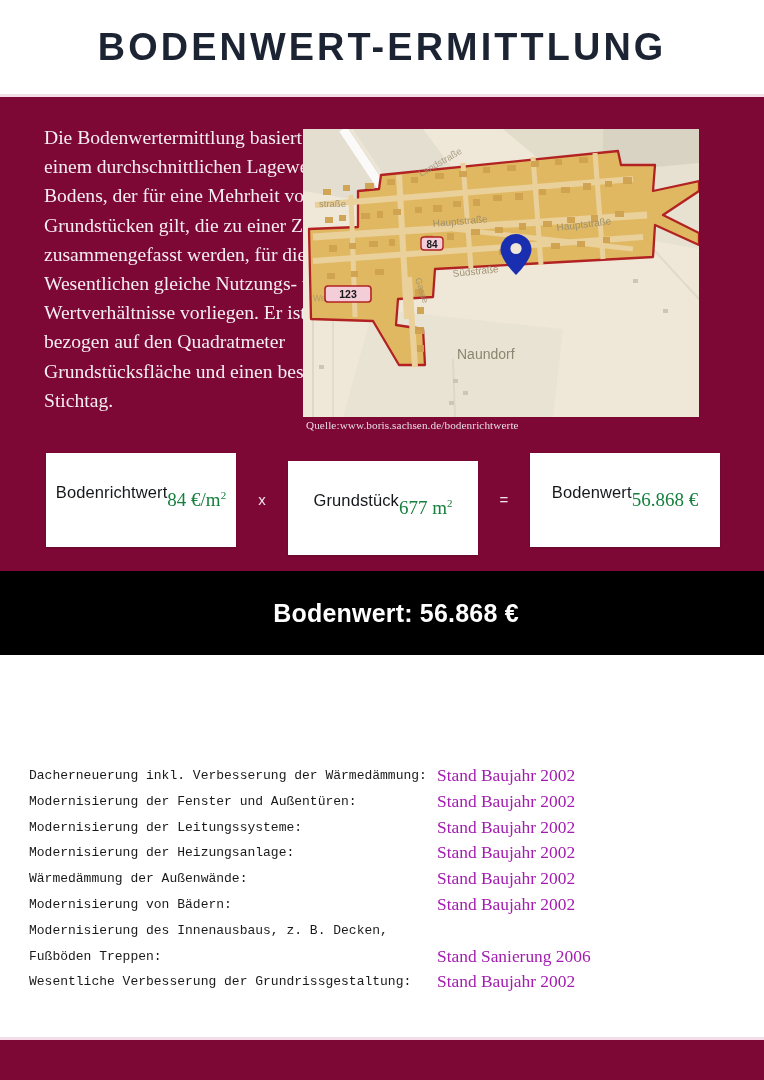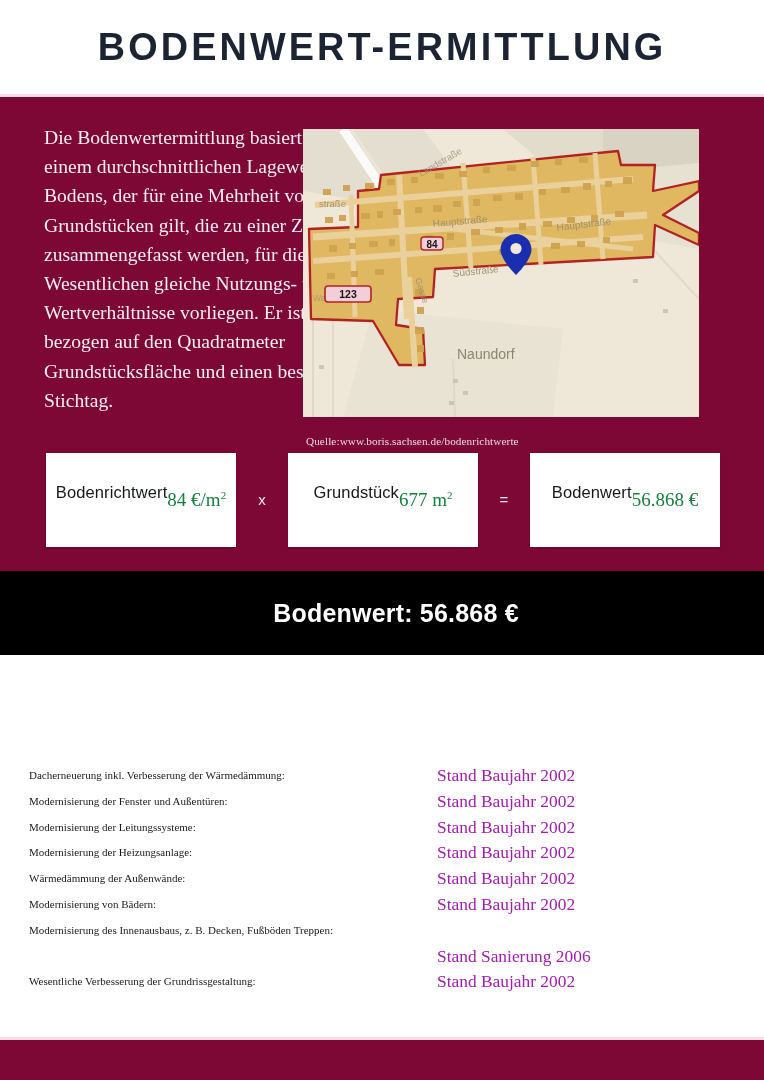--- a/index.html
+++ b/index.html
@@ -50,42 +50,42 @@
   }
   .map {
     position: absolute; left: 0; top: 0; width: 396px; height: 288px;
     overflow: hidden; background: #efe8d8;
   }
   .map svg { display: block; }
   .map-caption {
     position: absolute; left: 0; top: 290px; width: 396px;
     font-family: "Liberation Serif", serif;
     font-size: 11.2px; color: #e8dbe2; letter-spacing: 0.1px;
-    text-align: left; padding-left: 3px; margin-top: 16px;
+    text-align: left; padding-left: 3px;
   }
 
   
   .formula { position: absolute; left: 0; top: 356px; width: 764px; height: 100px; }
   .fbox {
     position: absolute; top: 0; height: 94px; background: #ffffff;
     display: flex; flex-direction: row; align-items: center; justify-content: center;
     box-shadow: 0 1px 2px rgba(0,0,0,.18);
   }
   .fbox .lbl {
     font-family: "Liberation Sans", sans-serif;
     font-size: 16.5px; color: #16181c; letter-spacing: .1px;
     margin-bottom: 16px;
   }
   .fbox .val {
     font-family: "Liberation Serif", serif;
     font-size: 19px; color: #15803d;
   }
   .fbox .val sup { font-size: 11px; vertical-align: super; }
   .fbox1 { left: 46px;  width: 190px; }
-  .fbox2 { left: 288px; width: 190px; }
+  .fbox2 { left: 288px; width: 190px; margin-top: 8px; }
   .fbox3 { left: 530px; width: 190px; }
   .op {
     position: absolute; top: 38px; width: 24px; text-align: center;
     font-family: "Liberation Sans", sans-serif;
     font-size: 15px; color: #f0e4ea;
   }
   .op-mul { left: 250px; }
   .op-eq  { left: 492px; }
 
   
@@ -106,22 +106,22 @@
     font-family: "Liberation Sans", sans-serif;
     font-weight: bold; font-size: 20.6px; line-height: 29px;
     color: #b01c4a; letter-spacing: .1px;
   }
   .mod-heading span { display: block; }
 
   .mod-table { position: absolute; left: 29px; top: 108px; width: 700px; }
   .mod-row { position: relative; width: 100%; }
   .mod-label {
     position: absolute; left: 0; width: 415px;
-    font-family: Liberation Serif, serif;
-    font-size: 11px; line-height: 25.8px; color: #1a1a1a;
+    font-family: Liberation Mono, monospace;
+    font-size: 13px; line-height: 25.8px; color: #1a1a1a;
   }
   .mod-value {
     position: absolute; left: 408px; width: 290px;
     font-family: Liberation Serif, serif;
     font-size: 17.4px; line-height: 25.8px; color: #a21caf;
   }
 
   
   .bottom-bar {
     position: absolute; left: 0; top: 1040px; width: 764px; height: 40px;

